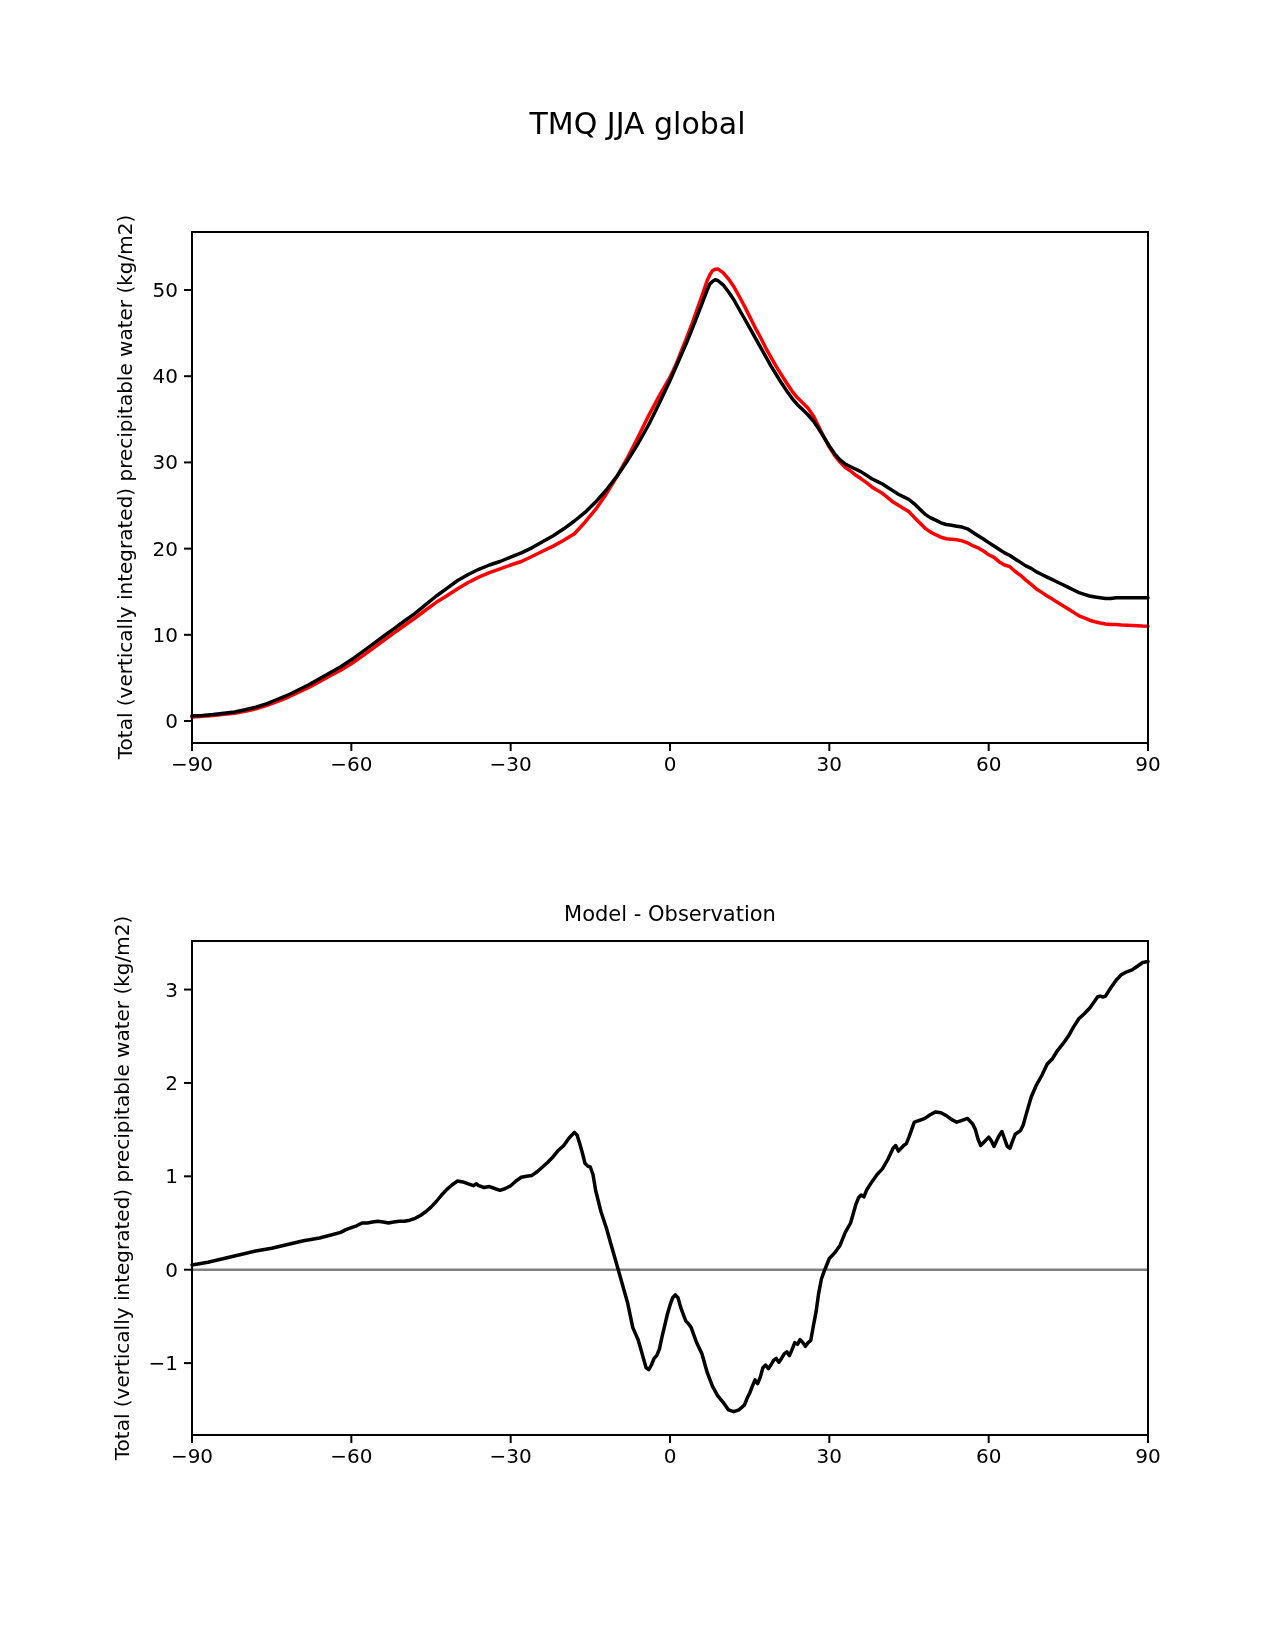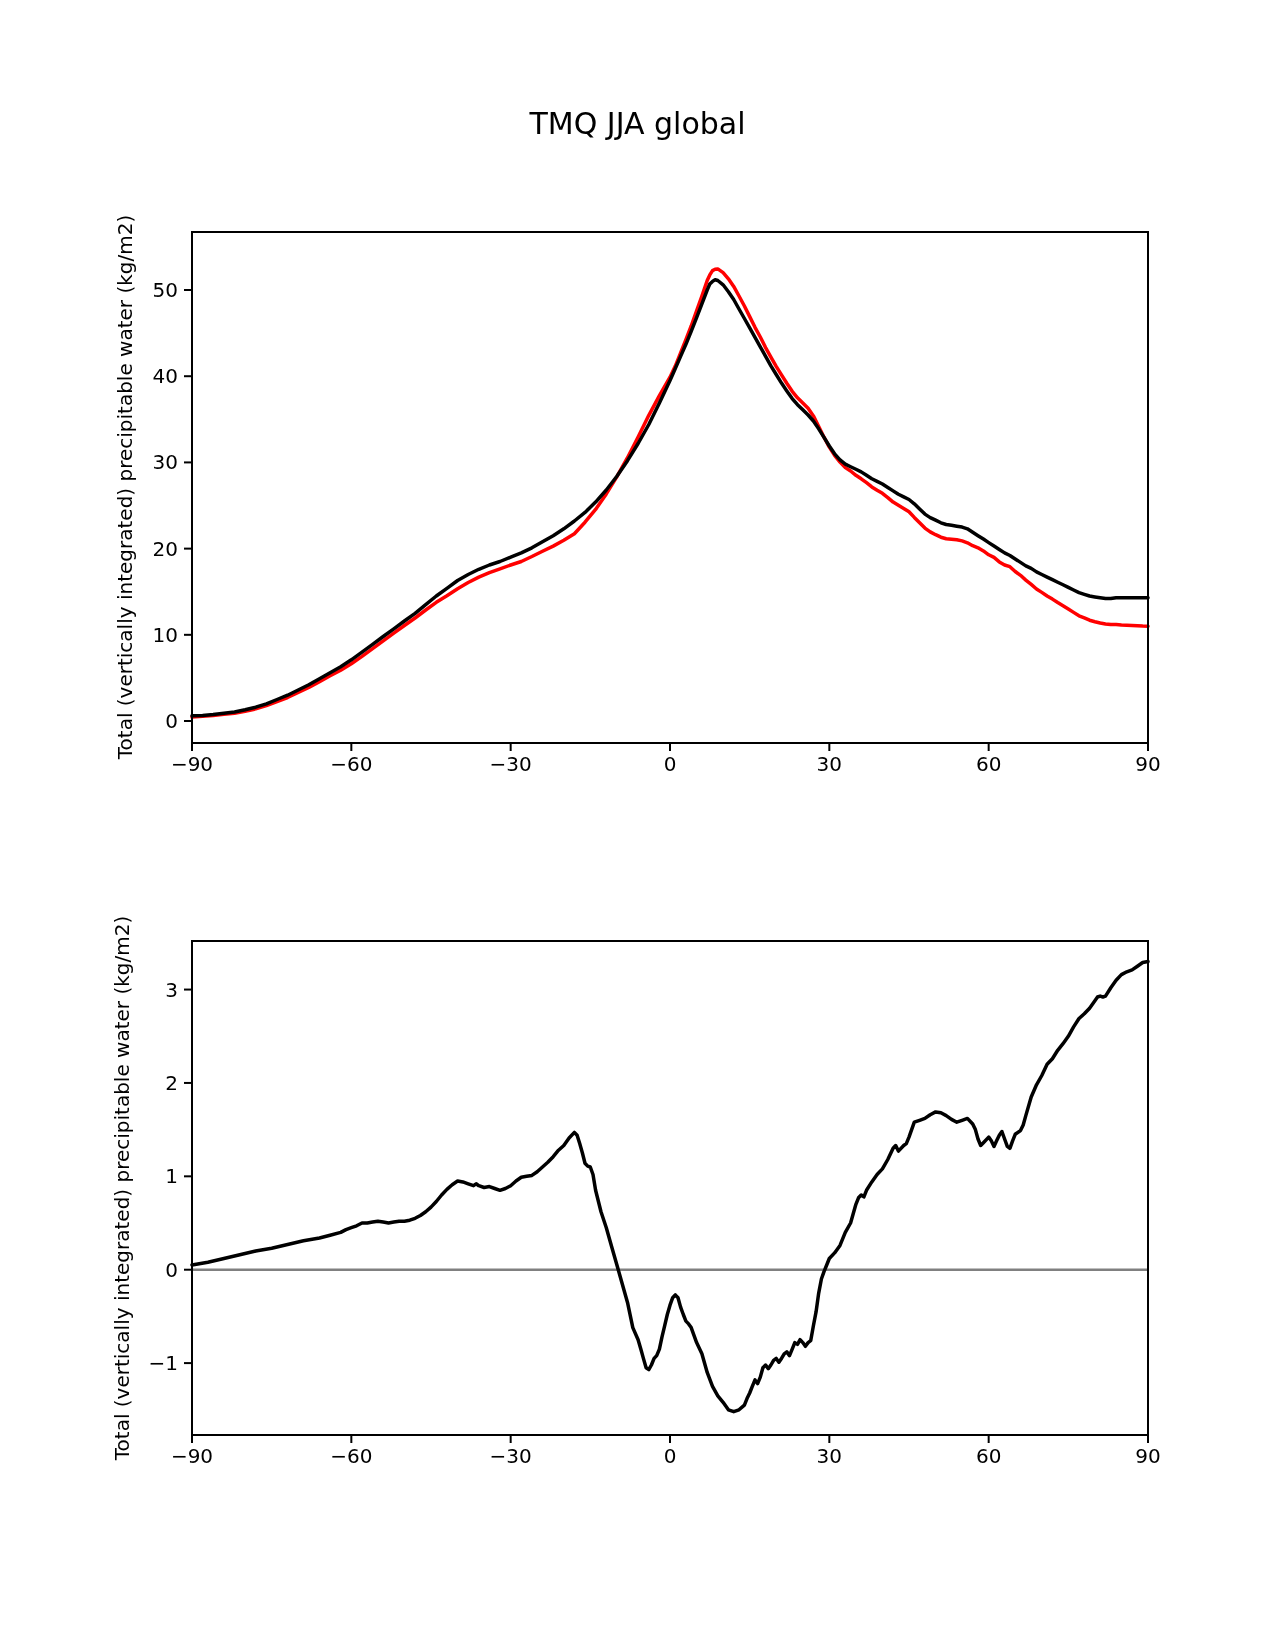--- a/index.html
+++ b/index.html
@@ -85,17 +85,18 @@
       </g>
     </svg>
 
   <div class="suptitle">TMQ JJA global</div>
 
 
   <div class="ylabel ylabel-top">
     <span>Total (vertically integrated) precipitable water (kg/m2)</span>
   </div>
 
+  <div class="subplot-title">Model - Observation</div>
 
   <div class="ylabel ylabel-bottom">
     <span>Total (vertically integrated) precipitable water (kg/m2)</span>
   </div>
 </div>
 
 </body></html>

